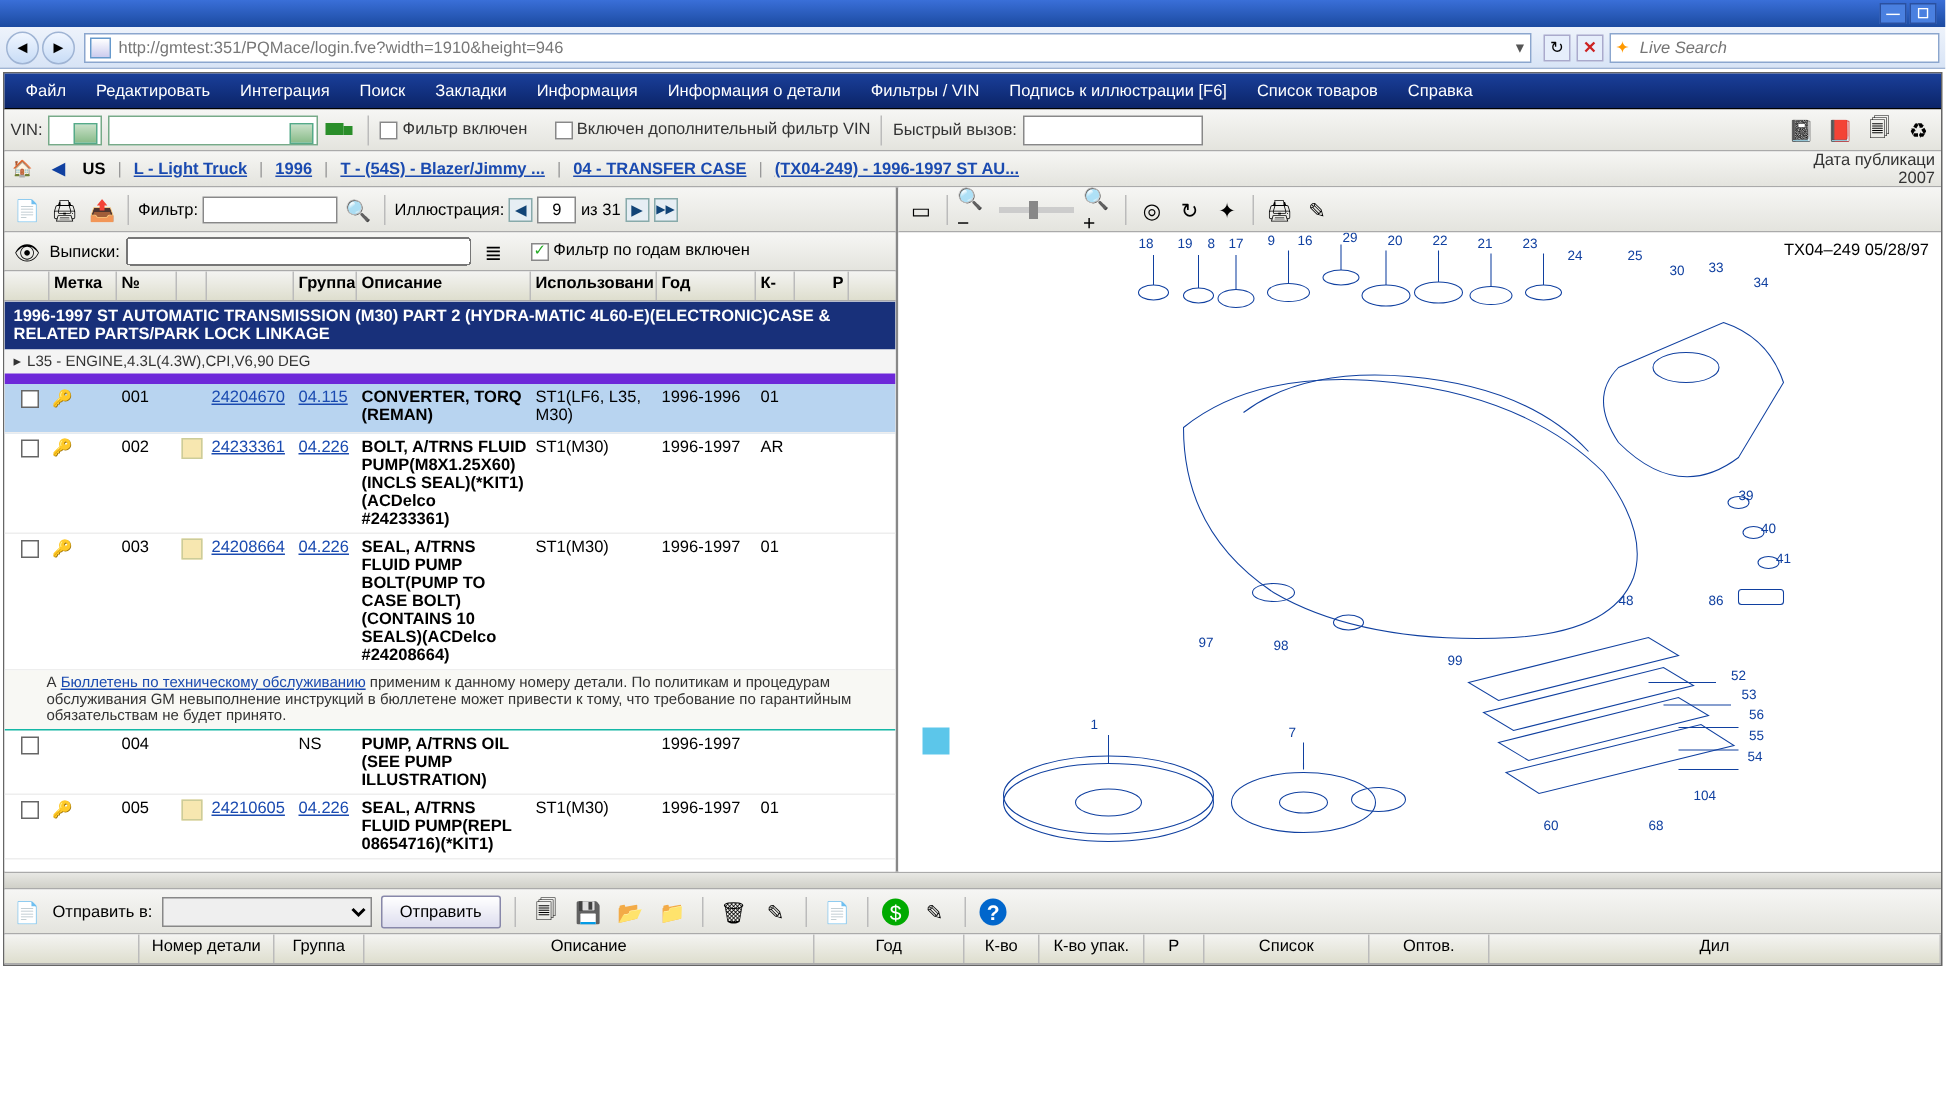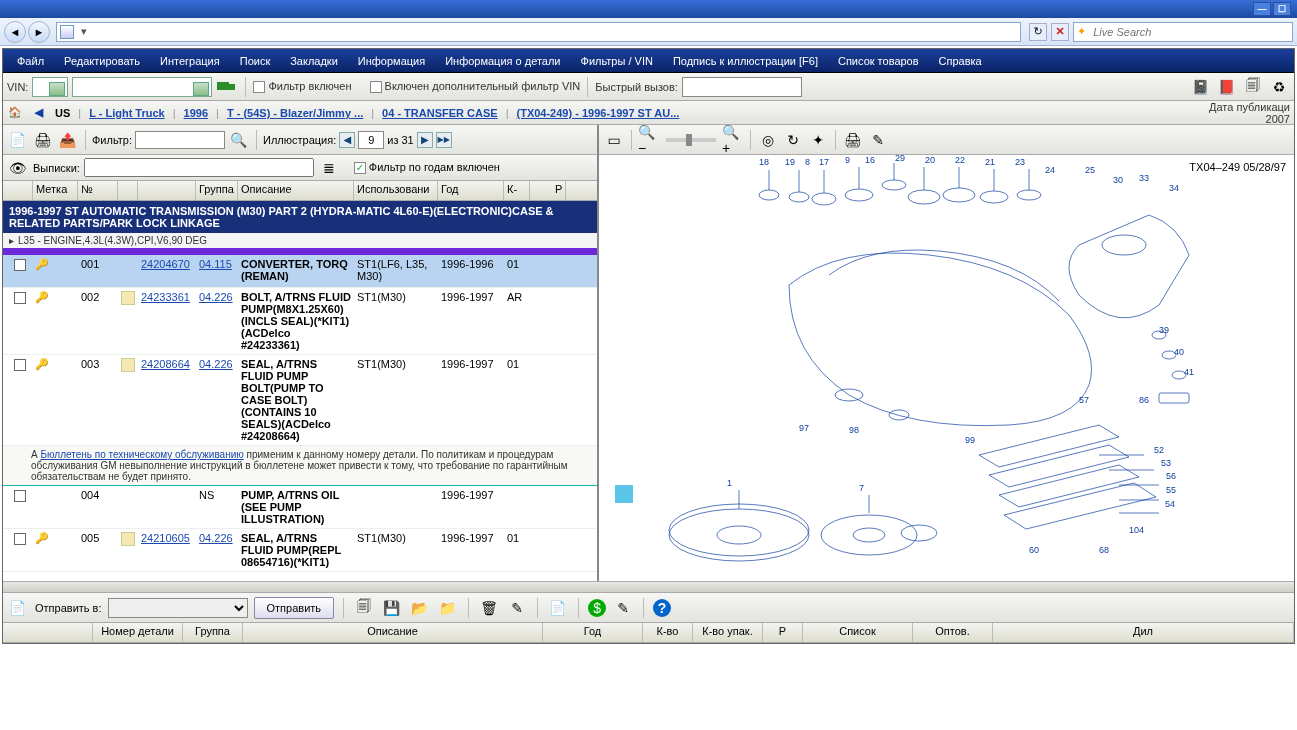--- a/index.html
+++ b/index.html
@@ -55,21 +55,21 @@
 .sep-v { width: 1px; height: 20px; background: #bbb; margin: 0 3px; }
 .arrbtn { width: 16px; height: 16px; border: 1px solid #8aa; background: #e6eef4; display: flex; align-items: center; justify-content: center; color: #147; cursor: pointer; font-size: 10px; }
 .slider { width: 50px; height: 4px; background: #ccc; position: relative; margin: 0 3px; }
 .slider::after { content: ""; position: absolute; left: 20px; top: -4px; width: 6px; height: 12px; background: #888; }
 
 
 .tb3 { background: linear-gradient(#f6f6f4, #e4e4de); height: 26px; display: flex; align-items: center; border-bottom: 1px solid #aaa; padding: 0 4px; gap: 4px; }
 
 
 .thead { display: flex; background: linear-gradient(#f4f4f2, #dedece); height: 20px; border-bottom: 1px solid #aaa; font-size: 11px; }
-.th { border-right: 1px solid #bbb; padding: 2px 3px; overflow: hidden; white-space: nowrap; }
+.th { border-right: 1px solid #bbb; padding: 2px 3px; overflow: hidden; white-space: nowrap; font-weight: bold; }
 .w-chk { width: 30px; }
 .w-mark { width: 45px; }
 .w-no { width: 40px; }
 .w-ic { width: 20px; }
 .w-pn { width: 58px; }
 .w-gr { width: 42px; }
 .w-desc { width: 116px; }
 .w-use { width: 84px; }
 .w-yr { width: 66px; }
 .w-q { width: 26px; }
@@ -121,20 +121,21 @@
   <span class="spacer"></span>
   <span class="winbtn">—</span>
   <span class="winbtn">☐</span>
 </div>
 
 <div class="ie-toolbar">
   <div class="navbtn">◄</div>
   <div class="navbtn">►</div>
   <div class="addrbar">
     <span class="pageicon"></span>
+    <input type="text" value="http://gmtest:351/PQMace/login.fve?width=1910&amp;height=946" style="">
     <span style="padding:0 4px;color:#555">▾</span>
   </div>
   <div class="ie-ico-group">
     <div class="ie-ico">↻</div>
     <div class="ie-ico close-x">✕</div>
   </div>
   <div class="srch">
     <span style="padding:0 3px;color:#f90">✦</span>
     <input type="text" placeholder="Live Search" style="">
   </div>
@@ -424,21 +425,21 @@
         <div class="callout" style="left:562px;top:303px">53</div>
         <div class="callout" style="left:567px;top:316px">56</div>
         <div class="callout" style="left:567px;top:330px">55</div>
         <div class="callout" style="left:566px;top:344px">54</div>
         <div class="callout" style="left:128px;top:323px">1</div>
         <div class="callout" style="left:260px;top:328px">7</div>
         <div class="callout" style="left:200px;top:268px">97</div>
         <div class="callout" style="left:250px;top:270px">98</div>
         <div class="callout" style="left:366px;top:280px">99</div>
         <div class="callout" style="left:540px;top:240px">86</div>
-        <div class="callout" style="left:480px;top:240px">57</div>
+        <div class="callout" style="left:480px;top:240px">48</div>
         <div class="callout" style="left:560px;top:170px">39</div>
         <div class="callout" style="left:575px;top:192px">40</div>
         <div class="callout" style="left:585px;top:212px">41</div>
         <div class="callout" style="left:500px;top:390px">68</div>
         <div class="callout" style="left:530px;top:370px">104</div>
         <div class="callout" style="left:430px;top:390px">60</div>
       </div>
     </div>
   </div>
 

